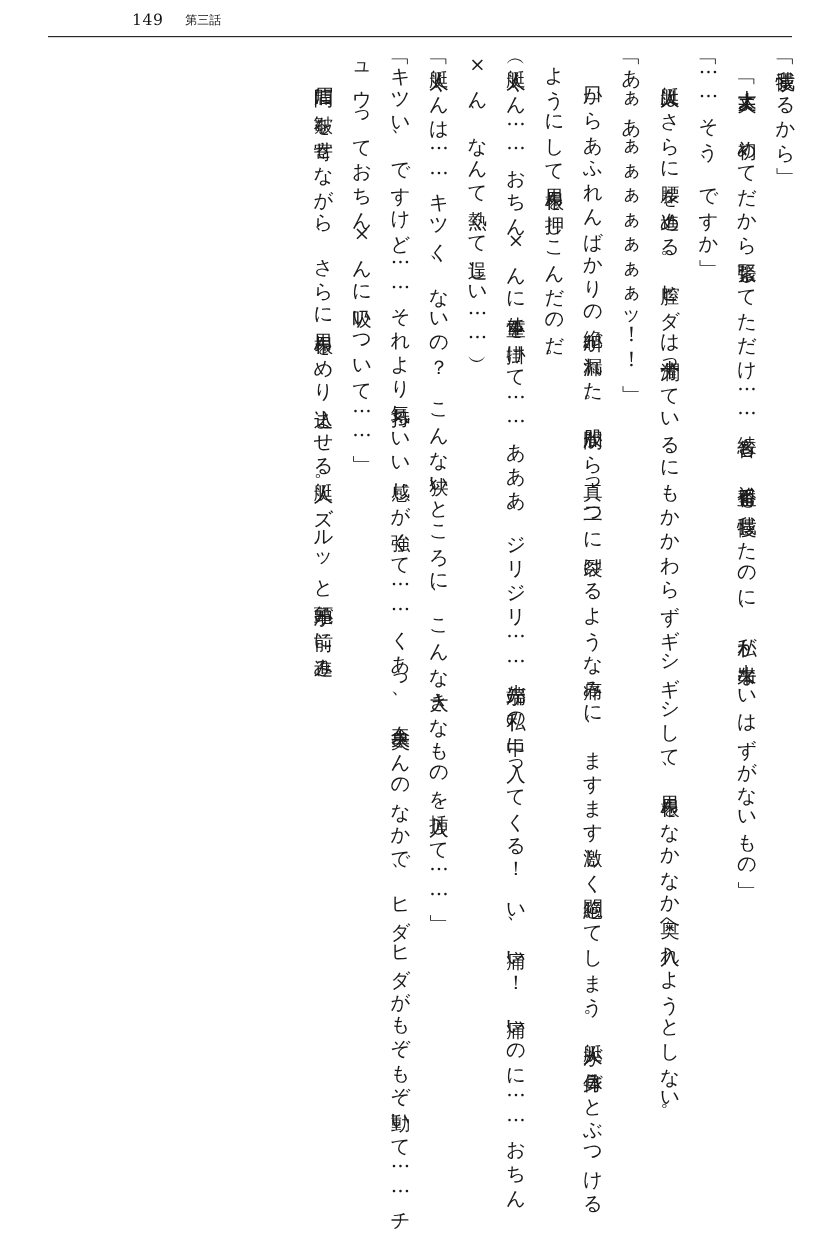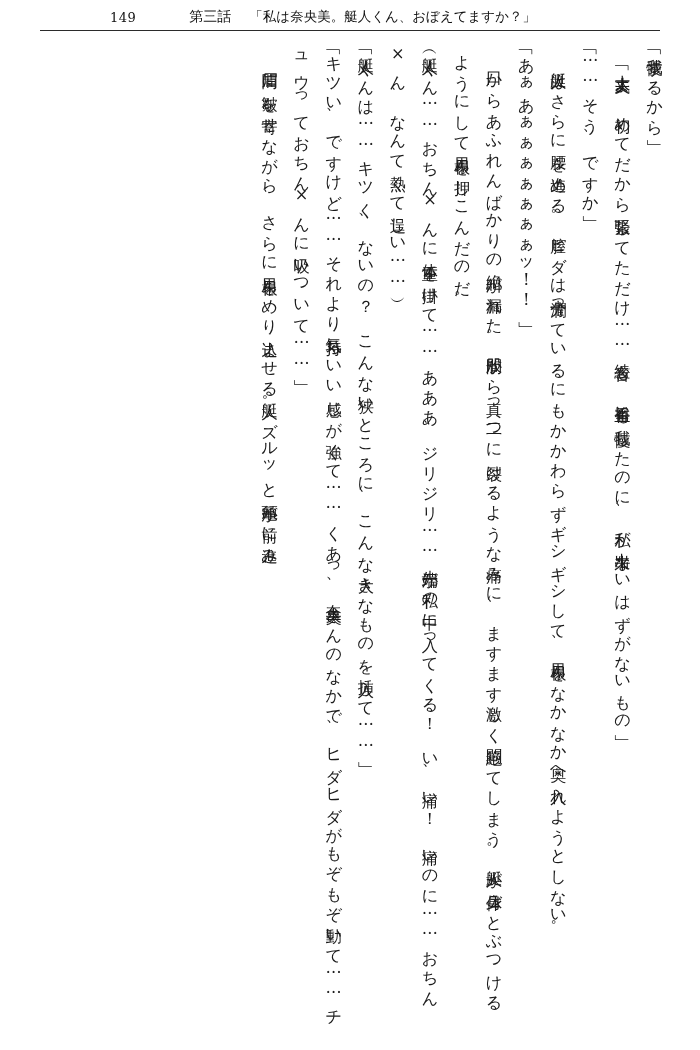--- a/index.html
+++ b/index.html
@@ -44,24 +44,23 @@
     top: 30px;
     height: 1px;
     background: #2b2b2b;
   }
   .page-number {
     font-size: 13px;
     letter-spacing: 0.5px;
     color: #111;
   }
   .chapter-label {
-    font-size: 14px;
+    font-size: 10px;
     color: #111;
     white-space: nowrap;
-    margin-left: 35px;
   }
   .chapter-title {
     font-size: 13.5px;
     color: #111;
     white-space: nowrap;
   }
   .header-inner {
     display: flex;
     align-items: center;
     gap: 18px;
@@ -100,21 +99,20 @@
 </style>
 </head>
 <body>
 
 <div class="page">
 
   <div class="header">
     <div class="header-inner">
       <span class="page-number">149</span>
       <span class="chapter-label">第三話</span>
-      <span class="chapter-title">「私は奈央美。艇人くん、おぼえてますか？」</span>
     </div>
   </div>
   <div class="header-rule"></div>
 
   <div class="body-area">
     <div class="vtext">
       <p>「我慢するから」</p>
       <p class="ind">「大丈夫よ。初めてだから緊張してただけ……綾音も、裕香里も我慢したのに、私が出来ないはずがないもの」</p>
       <p>「……そう、ですか」</p>
       <p class="ind">艇人はさらに腰を進める。膣ヒダは十分潤っているにもかかわらずギシギシして、男根をなかなか奥へ入れようとしない。</p>

